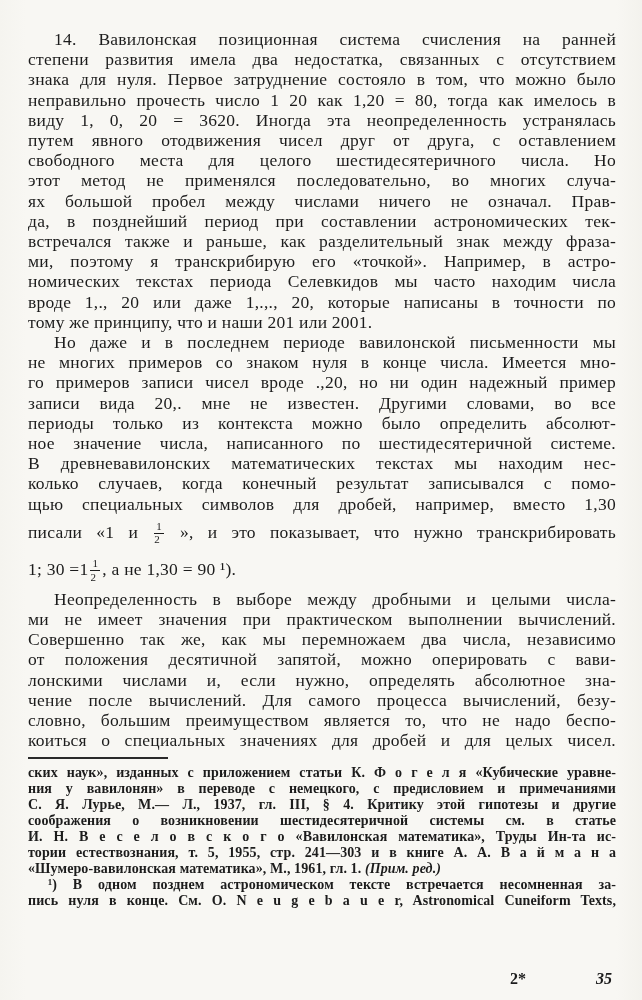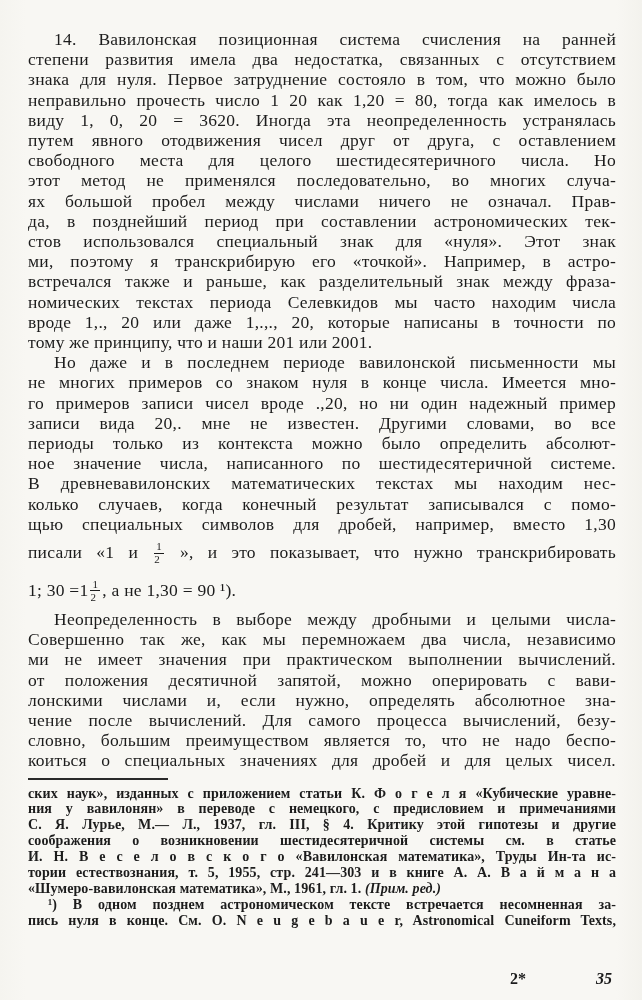--- a/index.html
+++ b/index.html
@@ -116,23 +116,22 @@
         <div class="line">14. Вавилонская позиционная система счисления на ранней</div>
         <div class="line">степени развития имела два недостатка, связанных с отсутствием</div>
         <div class="line">знака для нуля. Первое затруднение состояло в том, что можно было</div>
         <div class="line">неправильно прочесть число 1 20 как 1,20 = 80, тогда как имелось в</div>
         <div class="line">виду 1, 0, 20 = 3620. Иногда эта неопределенность устранялась</div>
         <div class="line">путем явного отодвижения чисел друг от друга, с оставлением</div>
         <div class="line">свободного места для целого шестидесятеричного числа. Но</div>
         <div class="line">этот метод не применялся последовательно, во многих случа-</div>
         <div class="line">ях большой пробел между числами ничего не означал. Прав-</div>
         <div class="line">да, в позднейший период при составлении астрономических тек-</div>
-        <div class="line">стов использовался специальный знак для «нуля». Этот знак</div>
+        <div class="line">встречался также и раньше, как разделительный знак между фраза-</div>
         <div class="line">ми, поэтому я транскрибирую его «точкой». Например, в астро-</div>
-        <div class="line">встречался также и раньше, как разделительный знак между фраза-</div>
         <div class="line">номических текстах периода Селевкидов мы часто находим числа</div>
         <div class="line">вроде 1,., 20 или даже 1,.,., 20, которые написаны в точности по</div>
       </div>
     <div class="line line-left">тому же принципу, что и наши 201 или 2001.</div>
 
     <div class="para para-indent">
         <div class="line">Но даже и в последнем периоде вавилонской письменности мы</div>
         <div class="line">не многих примеров со знаком нуля в конце числа. Имеется мно-</div>
         <div class="line">го примеров записи чисел вроде .,20, но ни один надежный пример</div>
         <div class="line">записи вида 20,. мне не известен. Другими словами, во все</div>
@@ -142,22 +141,22 @@
         <div class="line">колько случаев, когда конечный результат записывался с помо-</div>
         <div class="line">щью специальных символов для дробей, например, вместо 1,30</div>
       </div>
 
     <div class="line frac-line"><span>писали «1 и </span><span class="frac"><span class="num">1</span><span class="den">2</span></span><span> », и это показывает, что нужно транскрибировать</span></div>
 
     <div class="line line-left frac-line"><span>1; 30 =1</span><span class="frac"><span class="num">1</span><span class="den">2</span></span><span>, а не 1,30 = 90 ¹).</span></div>
 
     <div class="para para-indent">
         <div class="line">Неопределенность в выборе между дробными и целыми числа-</div>
+        <div class="line">ми не имеет значения при практическом выполнении вычислений.</div>
         <div class="line">Совершенно так же, как мы перемножаем два числа, независимо</div>
-        <div class="line">ми не имеет значения при практическом выполнении вычислений.</div>
         <div class="line">от положения десятичной запятой, можно оперировать с вави-</div>
         <div class="line">лонскими числами и, если нужно, определять абсолютное зна-</div>
         <div class="line">чение после вычислений. Для самого процесса вычислений, безу-</div>
         <div class="line">словно, большим преимуществом является то, что не надо беспо-</div>
         <div class="line">коиться о специальных значениях для дробей и для целых чисел.</div>
       </div>
 
   </div>
 
   <div class="footnote-rule"></div>

